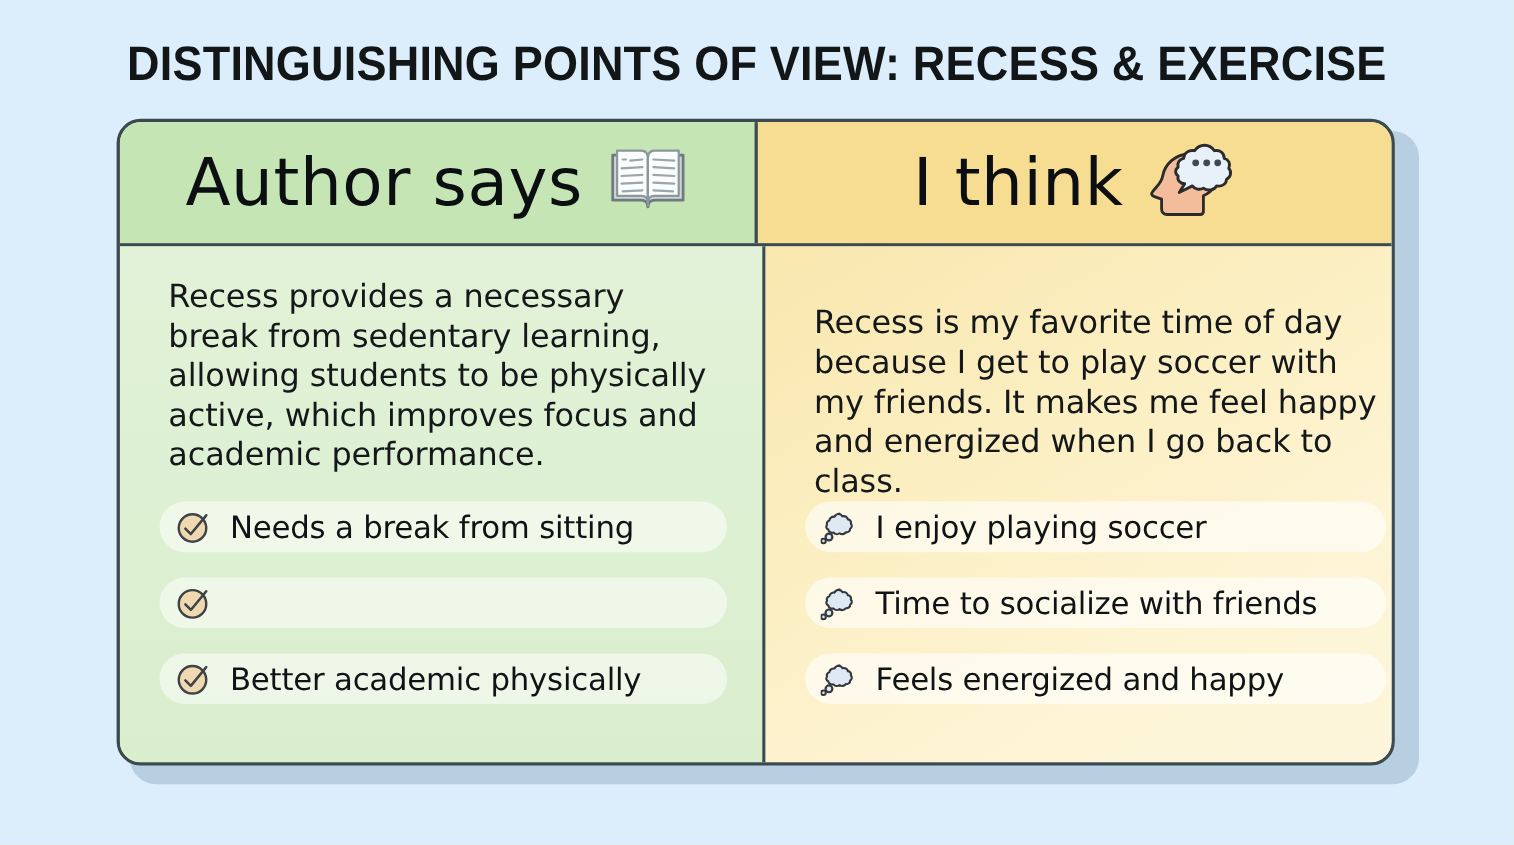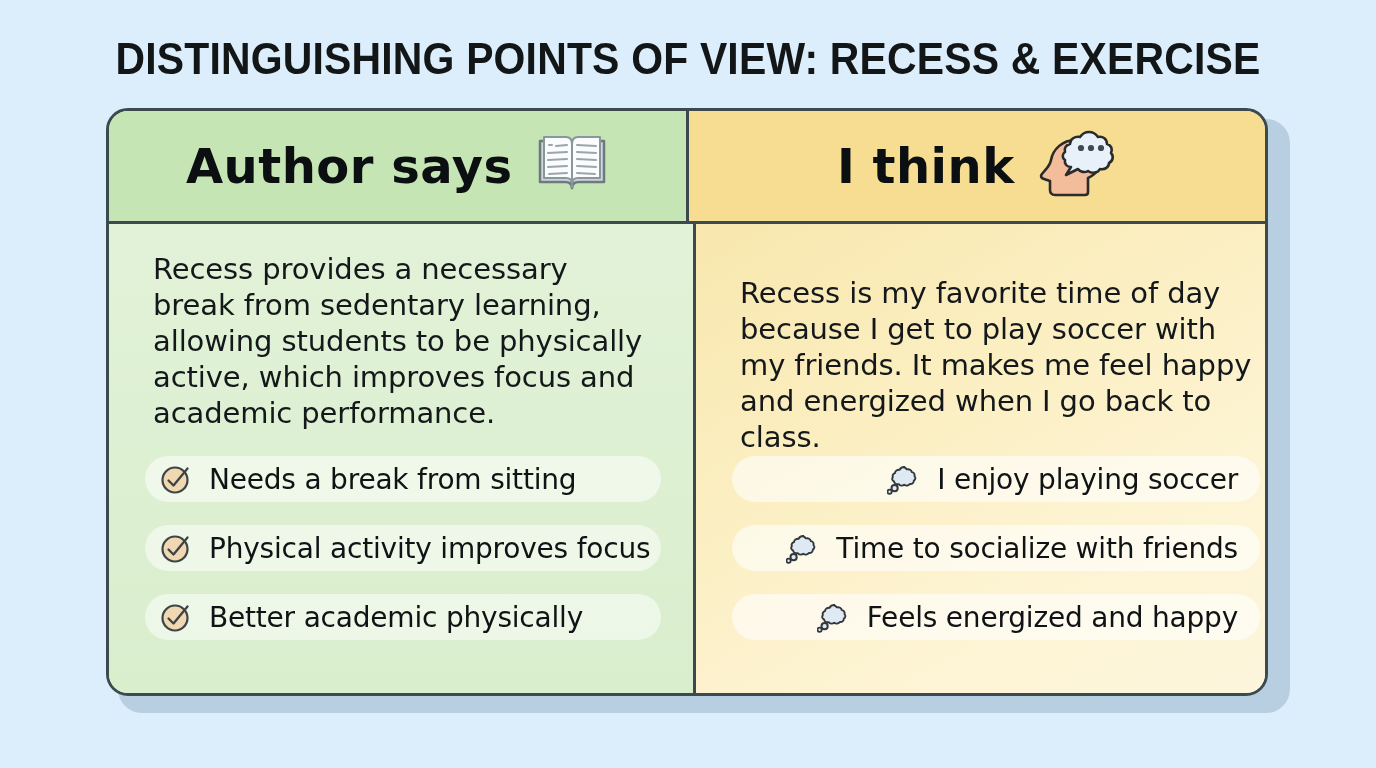--- a/index.html
+++ b/index.html
@@ -75,22 +75,22 @@
   .header-cell.left {
     background: #c5e5b5;
     border-right: 3px solid #3c4a50;
   }
   .header-cell.right {
     background: #f6dd92;
     text-align: right;
   }
   .header-title {
     font-family: "DejaVu Sans", sans-serif;
-    font-size: 48px;
-    font-weight: 700;
+    font-size: 60px;
+    font-weight: 400;
     color: #0c0f11;
     letter-spacing: 0.5px;
     line-height: 1;
   }
 
   
   .body-row {
     display: flex;
     flex: 1 1 auto;
   }
@@ -136,21 +136,20 @@
     padding: 0 22px 0 14px;
     margin-bottom: 23px;
     box-sizing: border-box;
   }
   .body-cell.left .pill {
     background: rgba(255,255,255,0.52);
     text-align: right;
   }
   .body-cell.right .pill {
     background: rgba(255,255,255,0.60);
-    justify-content: flex-end;
   }
   .pill-label {
     font-family: "DejaVu Sans", sans-serif;
     font-size: 28px;
     color: #101315;
     letter-spacing: -0.2px;
     white-space: nowrap;
   }
   .pill-icon {
     flex: 0 0 auto;
@@ -231,21 +230,20 @@
           <span class="pill-label">Needs a break from sitting</span>
         </div>
 
         <div class="pill">
           <span class="pill-icon">
             <svg width="34" height="34" viewBox="0 0 34 34">
               <circle cx="16" cy="18" r="12.5" fill="#f0d9b2" stroke="#3e4446" stroke-width="2.2"></circle>
               <path d="M9.5 18.5 l5 5 l14 -17" fill="none" stroke="#3e4446" stroke-width="2.3" stroke-linecap="round" stroke-linejoin="round"></path>
             </svg>
           </span>
-          <span class="pill-label">Physical activity improves focus</span>
         </div>
 
         <div class="pill">
           <span class="pill-icon">
             <svg width="34" height="34" viewBox="0 0 34 34">
               <circle cx="16" cy="18" r="12.5" fill="#f0d9b2" stroke="#3e4446" stroke-width="2.2"></circle>
               <path d="M9.5 18.5 l5 5 l14 -17" fill="none" stroke="#3e4446" stroke-width="2.3" stroke-linecap="round" stroke-linejoin="round"></path>
             </svg>
           </span>
           <span class="pill-label">Better academic physically</span>

